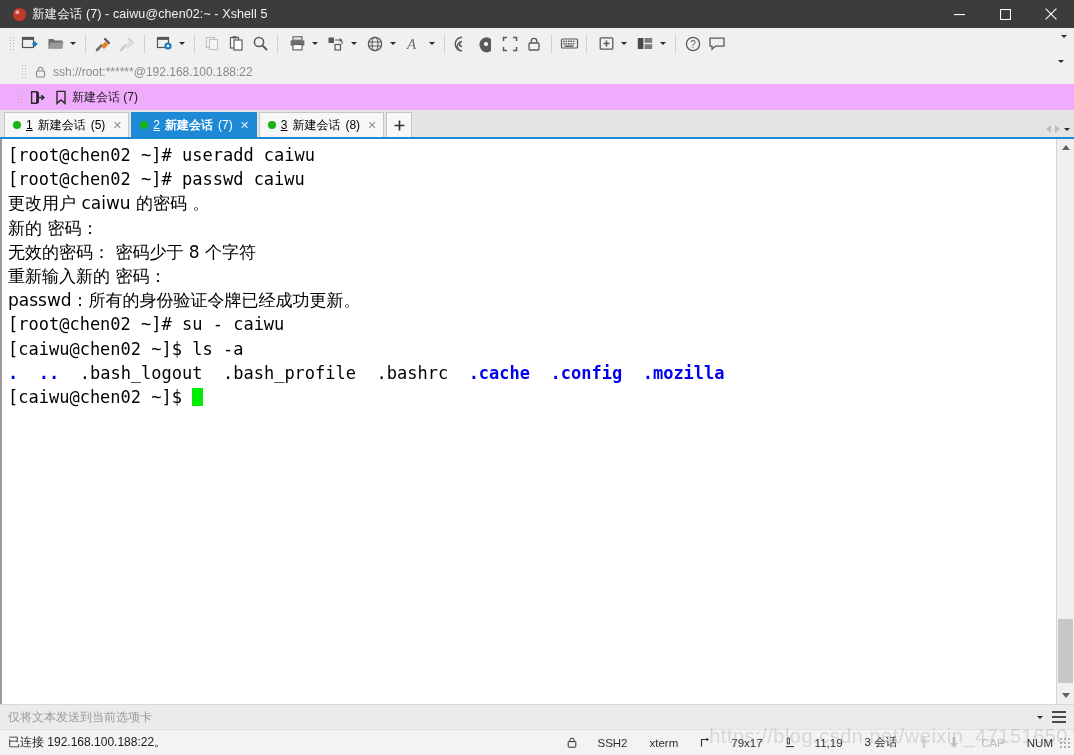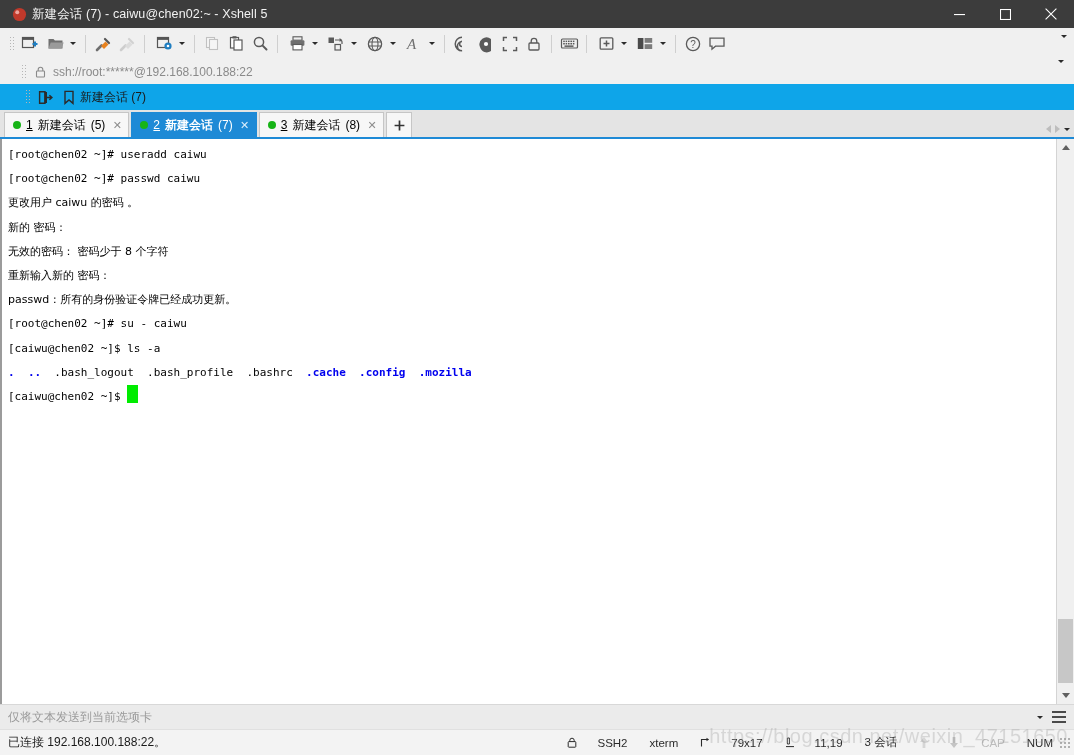--- a/index.html
+++ b/index.html
@@ -150,25 +150,25 @@
     font-size: 12px;
     color: #8a8a8a;
     margin-left: 7px;
     white-space: nowrap;
   }
   .addr-caret { margin-right: 10px; }
 
   
   .bookmarkbar {
     height: 26px;
-    background: #0ea5e9;
-    display: flex;
-    align-items: center;
-    flex: 0 0 auto;
-    padding-left: 24px;
+    background: #f0abfc;
+    display: flex;
+    align-items: center;
+    flex: 0 0 auto;
+    padding-left: 16px;
     border-bottom: 1px solid #e4e4e4;
   }
   .bm-item {
     display: flex;
     align-items: center;
     height: 22px;
     padding: 0 5px;
     gap: 5px;
   }
   .bm-label {
@@ -277,21 +277,21 @@
   }
   .term-leftborder {
     width: 2px;
     background: #9b9b9b;
     flex: 0 0 auto;
   }
   .term {
     flex: 1 1 auto;
     background: #ffffff;
     font-family: "DejaVu Sans Mono", "Liberation Mono", monospace;
-    font-size: 11px;
+    font-size: 17px;
     line-height: 24.2px;
     color: #000000;
     padding: 4px 0 0 6px;
     overflow: hidden;
     white-space: pre;
   }
   .term .blue { color: #0000ee; font-weight: bold; }
   .term .cursor {
     display: inline-block;
     width: 11px;

